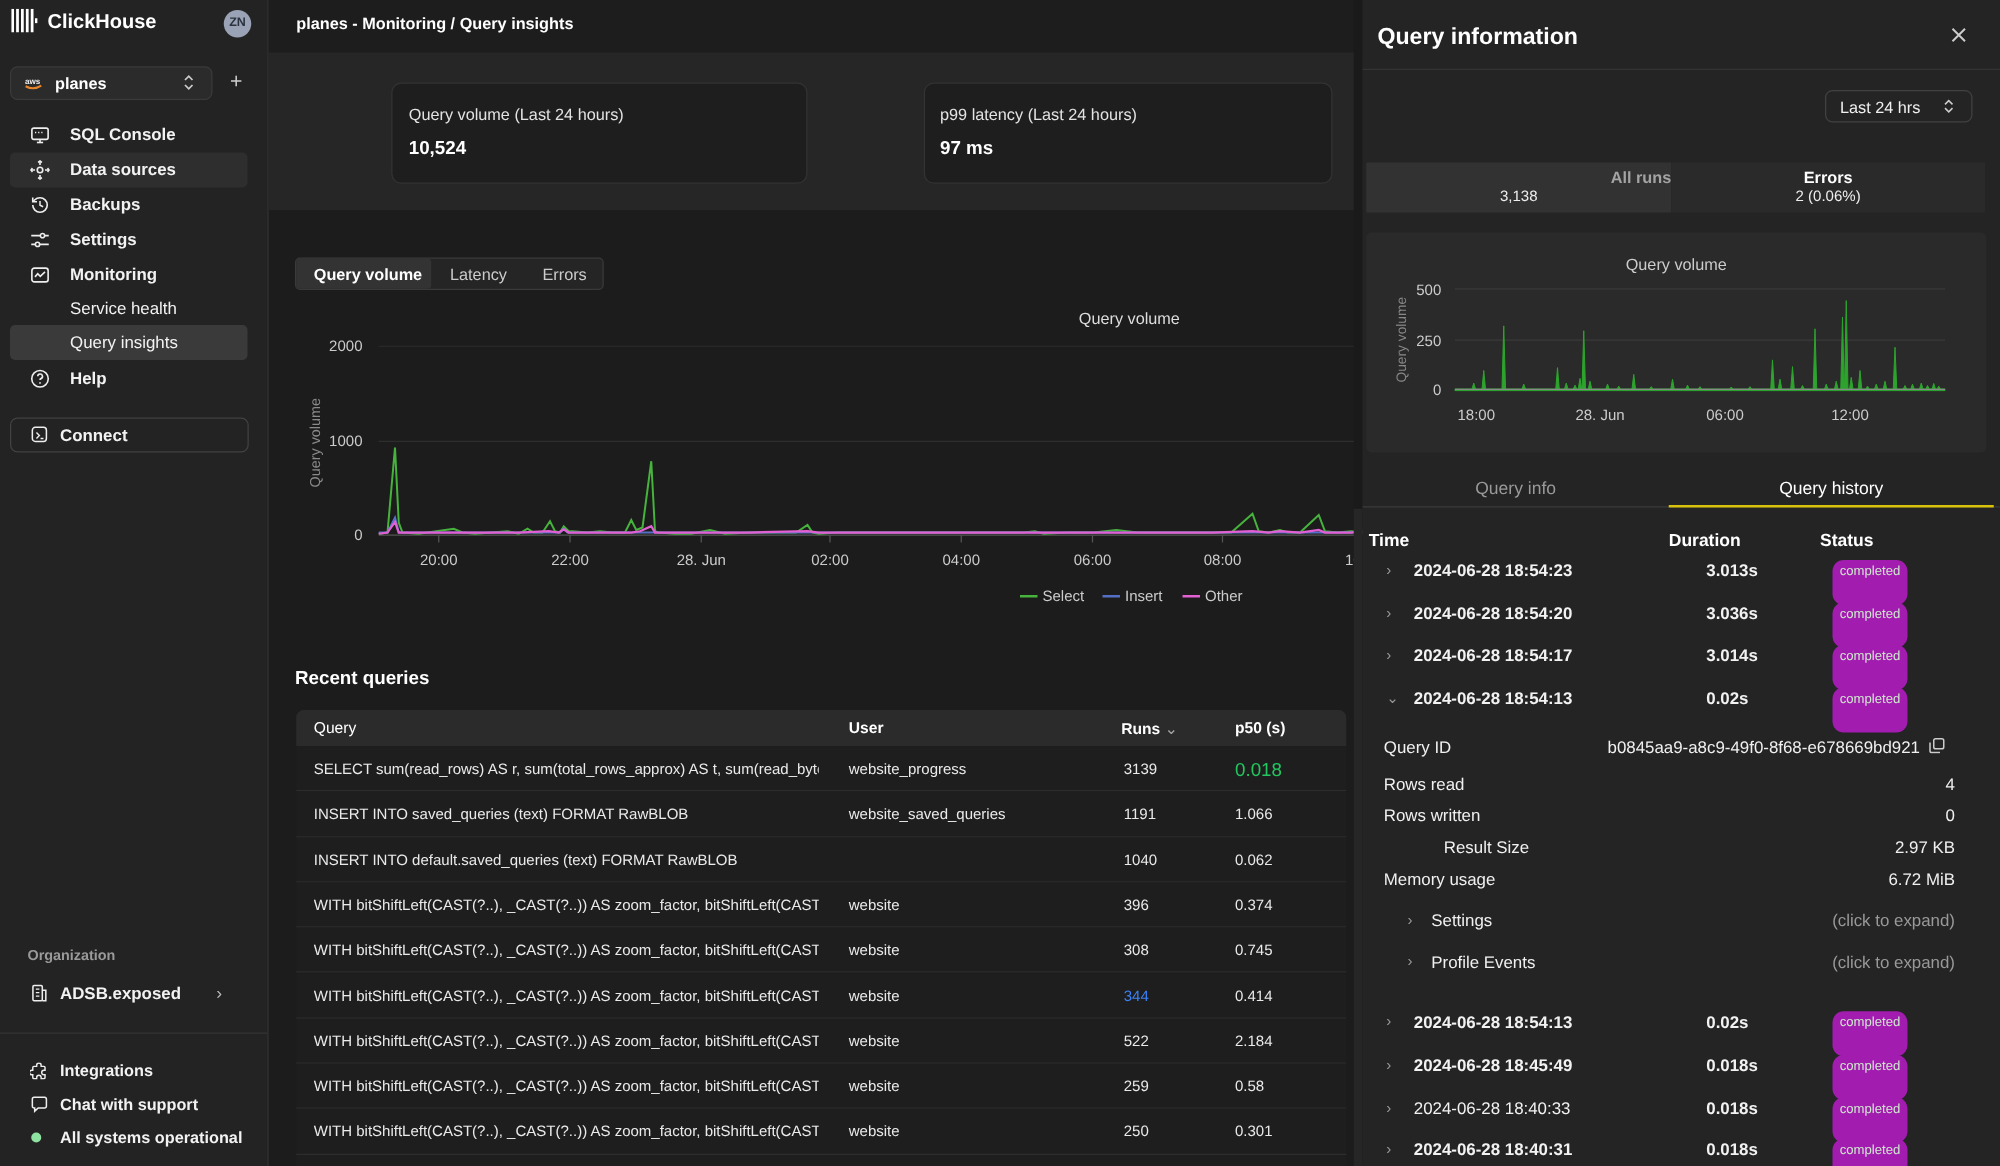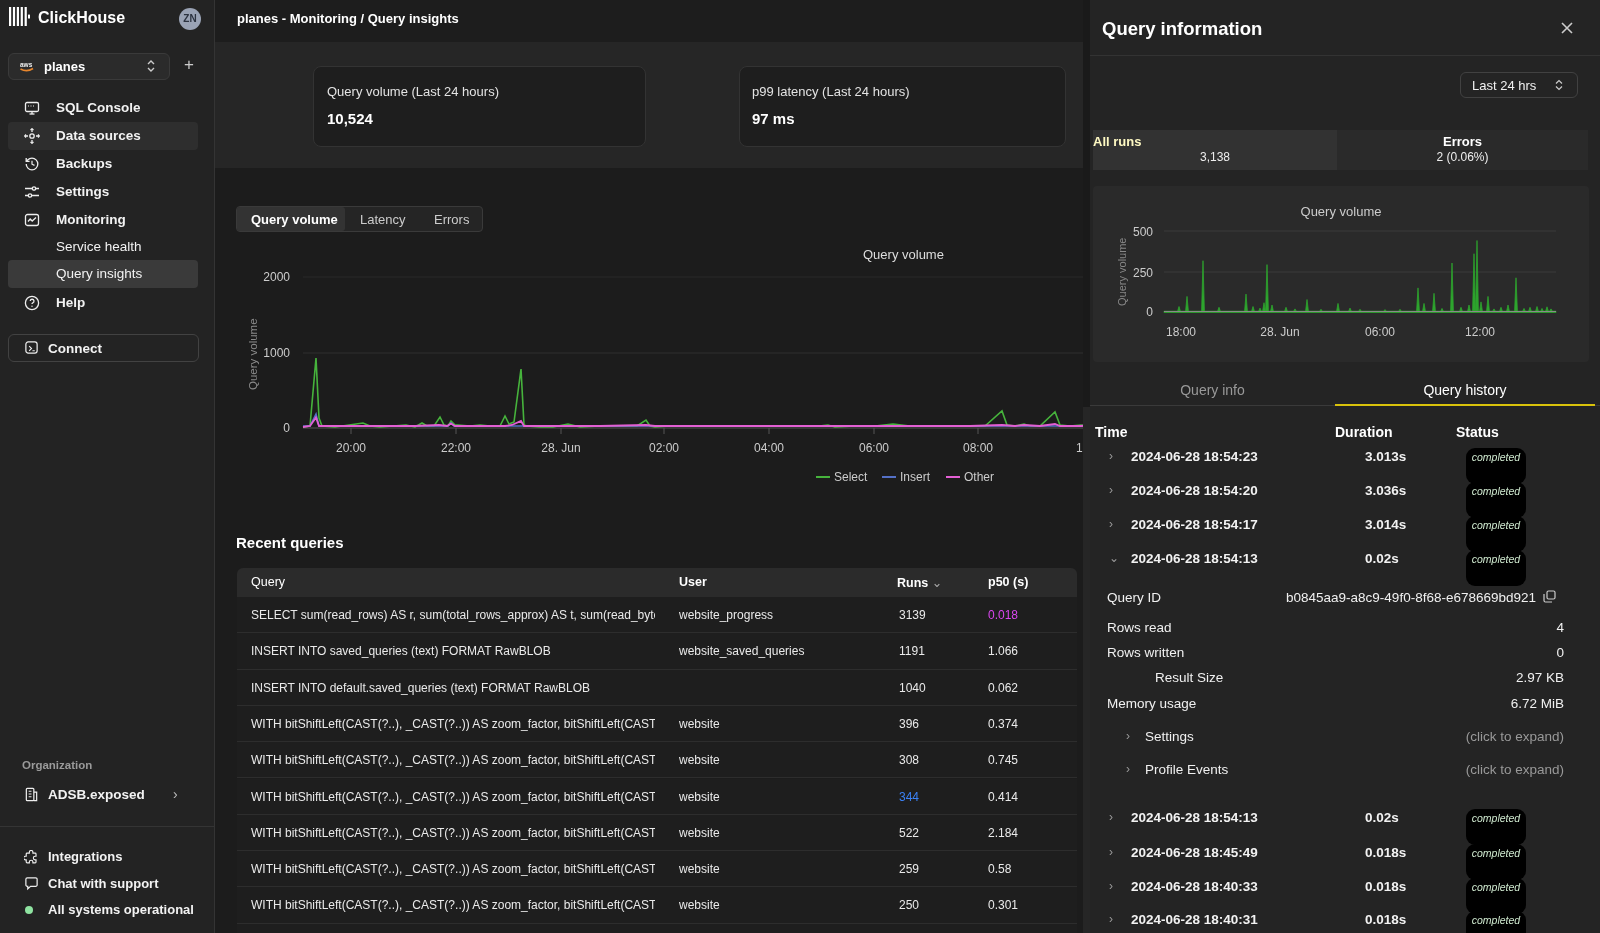--- a/index.html
+++ b/index.html
@@ -6,21 +6,21 @@
 html,body { width:1600px; height:933px; overflow:hidden; background:#1c1c1c;
   font-family:"Liberation Sans", sans-serif; color:#eee; }
 .abs { position:absolute; }
 #sidebar { position:absolute; left:0; top:0; width:215px; height:933px; background:#232323; border-right:1px solid #343434; }
 #main { position:absolute; left:215px; top:0; width:875px; height:933px; background:#1c1c1c; }
 #panel { position:absolute; left:1090px; top:0; width:510px; height:933px; background:#242424; }
 svg { display:block; }
 .navitem { position:absolute; left:8px; width:190px; height:28px; border-radius:4px; }
 .navicon { position:absolute; left:16px; top:6px; width:16px; height:16px; }
 .navtext { position:absolute; left:48px; top:0; line-height:28px; font-size:13.5px; font-weight:700; color:#f2f2f2; }
-.chip { position:absolute; width:60px; height:36px; border-radius:9px; background:#000000; color:#cfe9cf; font-size:10.5px; text-align:center; line-height:18px;font-style:italic; }
+.chip { position:absolute; width:60px; height:36px; border-radius:9px; background:#a21caf; color:#cfe9cf; font-size:10.5px; text-align:center; line-height:18px; }
 </style>
 </head>
 <body>
 
 <div id="sidebar">
 
   <svg class="abs" style="left:9px; top:7px;" width="21" height="19" viewBox="0 0 21 19">
     <rect x="0" y="0" width="2.2" height="19" fill="#fff"></rect>
     <rect x="3.9" y="0" width="2.2" height="19" fill="#fff"></rect>
     <rect x="7.8" y="0" width="2.2" height="19" fill="#fff"></rect>
@@ -194,21 +194,21 @@
   <div class="abs" style="left:22px; top:568px; width:840px; height:29px; background:#2b2b2b; border-radius:6px 6px 0 0;"></div>
   <div class="abs" style="left:36px; top:575px; font-size:12.5px; font-weight:400; color:#fff;">Query</div>
   <div class="abs" style="left:464px; top:575px; font-size:12.5px; font-weight:700; color:#fff;">User</div>
   <div class="abs" style="left:682px; top:575px; font-size:12.5px; font-weight:700; color:#fff;">Runs <span style="font-weight:400; color:#aaa;">⌄</span></div>
   <div class="abs" style="left:773px; top:575px; font-size:12.5px; font-weight:700; color:#fff;">p50 (s)</div>
   <div id="tablerows">
       <div class="abs" style="left:22px; top:597px; width:840px; height:36.3px; border-bottom:1px solid #2d2d2d; background:#1e1e1e;"></div>
       <div class="abs" style="left:36px; top:608px; width:404px; overflow:hidden; font-size:12px; color:#eaeaea; white-space:nowrap;">SELECT sum(read_rows) AS r, sum(total_rows_approx) AS t, sum(read_bytes) ...</div>
       <div class="abs" style="left:464px; top:608px; font-size:12px; color:#eaeaea;">website_progress</div>
       <div class="abs" style="left:684px; top:608px; font-size:12px; color:#eaeaea;">3139</div>
-      <div class="abs" style="left:773px; top:608px; font-size:12px; color:#d946ef;">0.018</div>
+      <div class="abs" style="left:773px; top:608px; font-size:15px; color:#22c55e;">0.018</div>
       <div class="abs" style="left:22px; top:633.3px; width:840px; height:36.3px; border-bottom:1px solid #2d2d2d; background:#1e1e1e;"></div>
       <div class="abs" style="left:36px; top:644.3px; width:404px; overflow:hidden; font-size:12px; color:#eaeaea; white-space:nowrap;">INSERT INTO saved_queries (text) FORMAT RawBLOB</div>
       <div class="abs" style="left:464px; top:644.3px; font-size:12px; color:#eaeaea;">website_saved_queries</div>
       <div class="abs" style="left:684px; top:644.3px; font-size:12px; color:#eaeaea;">1191</div>
       <div class="abs" style="left:773px; top:644.3px; font-size:12px; color:#eaeaea;">1.066</div>
       <div class="abs" style="left:22px; top:669.6px; width:840px; height:36.3px; border-bottom:1px solid #2d2d2d; background:#1e1e1e;"></div>
       <div class="abs" style="left:36px; top:680.6px; width:404px; overflow:hidden; font-size:12px; color:#eaeaea; white-space:nowrap;">INSERT INTO default.saved_queries (text) FORMAT RawBLOB</div>
       <div class="abs" style="left:464px; top:680.6px; font-size:12px; color:#eaeaea;"></div>
       <div class="abs" style="left:684px; top:680.6px; font-size:12px; color:#eaeaea;">1040</div>
       <div class="abs" style="left:773px; top:680.6px; font-size:12px; color:#eaeaea;">0.062</div>
@@ -258,21 +258,21 @@
 
   <div class="abs" style="left:370px; top:72px; width:118px; height:26px; border:1px solid #414141; border-radius:6px;"></div>
   <div class="abs" style="left:382px; top:78px; font-size:13px; color:#f0f0f0;">Last 24 hrs</div>
   <svg class="abs" style="left:464px; top:79px;" width="10" height="12" viewBox="0 0 10 12">
     <path d="M2 4.5 L5 1.5 L8 4.5" stroke="#ccc" stroke-width="1.2" fill="none"></path>
     <path d="M2 7.5 L5 10.5 L8 7.5" stroke="#ccc" stroke-width="1.2" fill="none"></path>
   </svg>
 
   <div class="abs" style="left:3px; top:130px; width:244px; height:40px; background:#323232;"></div>
   <div class="abs" style="left:247px; top:130px; width:251px; height:40px; background:#2a2a2a;"></div>
-  <div class="abs" style="left:3px; top:134px; width:244px; text-align:left; font-size:13px; font-weight:700; color:#fef9c3;">All runs</div>
+  <div class="abs" style="left:3px; top:134px; width:244px; text-align:right; font-size:13px; font-weight:700; color:#a3a3a3;">All runs</div>
   <div class="abs" style="left:3px; top:150px; width:244px; text-align:center; font-size:12px; color:#eee;">3,138</div>
   <div class="abs" style="left:247px; top:134px; width:251px; text-align:center; font-size:13px; font-weight:700; color:#fff;">Errors</div>
   <div class="abs" style="left:247px; top:150px; width:251px; text-align:center; font-size:12px; color:#eee;">2 (0.06%)</div>
 
   <div class="abs" style="left:3px; top:186px; width:496px; height:176px; background:#2a2a2a; border-radius:4px;"></div>
   <div class="abs" style="left:3px; top:204px; width:496px; text-align:center; font-size:13px; color:#ccc;">Query volume</div>
   <div class="abs" style="left:26px; top:306px; font-size:11px; color:#888; transform:rotate(-90deg); transform-origin:left top; white-space:nowrap;">Query volume</div>
   <svg class="abs" style="left:0px; top:186px;" width="510" height="176" viewBox="0 0 510 176">
     <line x1="74" y1="45" x2="466" y2="45" stroke="#3a3a3a"></line>
     <line x1="74" y1="86" x2="466" y2="86" stroke="#3a3a3a"></line>
@@ -334,21 +334,21 @@
       <div class="abs" style="right:36px; top:762px; font-size:13.5px; color:#999;">(click to expand)</div>
       <div class="abs" style="left:19px; top:810px; color:#999; font-size:12px;">›</div>
       <div class="abs" style="left:41px; top:810px; font-size:13.5px; font-weight:700; color:#f2f2f2;">2024-06-28 18:54:13</div>
       <div class="abs" style="left:275px; top:810px; font-size:13.5px; font-weight:700; color:#f2f2f2;">0.02s</div>
       <div class="chip" style="left:376px; top:809px;">completed</div>
       <div class="abs" style="left:19px; top:845px; color:#999; font-size:12px;">›</div>
       <div class="abs" style="left:41px; top:845px; font-size:13.5px; font-weight:700; color:#f2f2f2;">2024-06-28 18:45:49</div>
       <div class="abs" style="left:275px; top:845px; font-size:13.5px; font-weight:700; color:#f2f2f2;">0.018s</div>
       <div class="chip" style="left:376px; top:844px;">completed</div>
       <div class="abs" style="left:19px; top:879px; color:#999; font-size:12px;">›</div>
-      <div class="abs" style="left:41px; top:879px; font-size:13.5px; font-weight:700; color:#f2f2f2;">2024-06-28 18:40:33</div>
+      <div class="abs" style="left:41px; top:879px; font-size:13.5px; font-weight:400; color:#f2f2f2;">2024-06-28 18:40:33</div>
       <div class="abs" style="left:275px; top:879px; font-size:13.5px; font-weight:700; color:#f2f2f2;">0.018s</div>
       <div class="chip" style="left:376px; top:878px;">completed</div>
       <div class="abs" style="left:19px; top:912px; color:#999; font-size:12px;">›</div>
       <div class="abs" style="left:41px; top:912px; font-size:13.5px; font-weight:700; color:#f2f2f2;">2024-06-28 18:40:31</div>
       <div class="abs" style="left:275px; top:912px; font-size:13.5px; font-weight:700; color:#f2f2f2;">0.018s</div>
       <div class="chip" style="left:376px; top:911px;">completed</div>
     </div>
 </div>
 
 </body></html>

